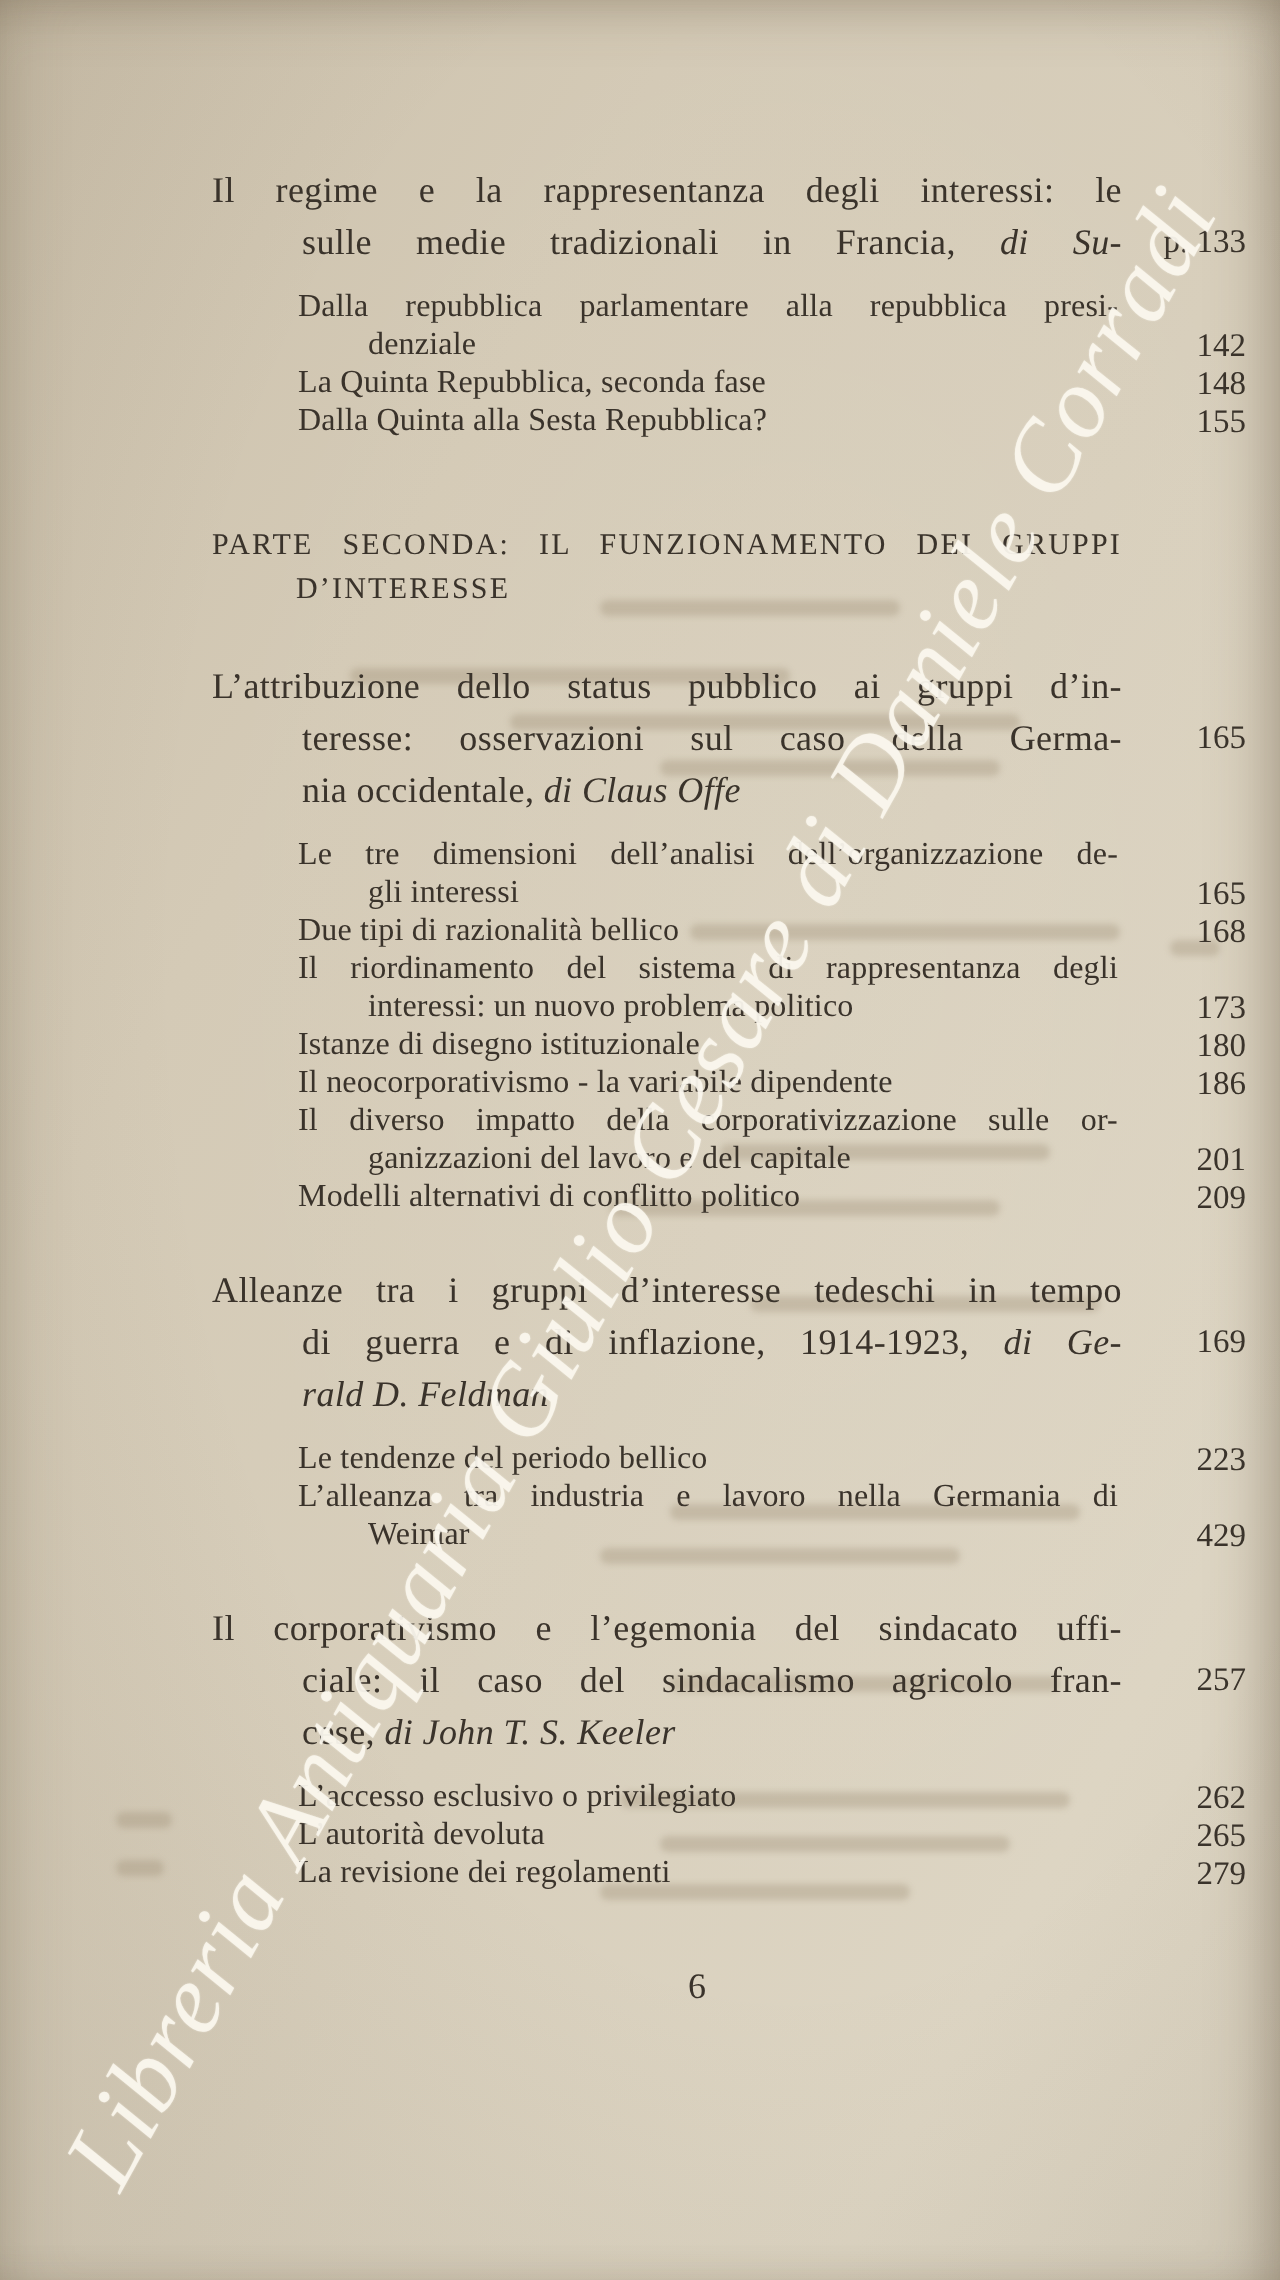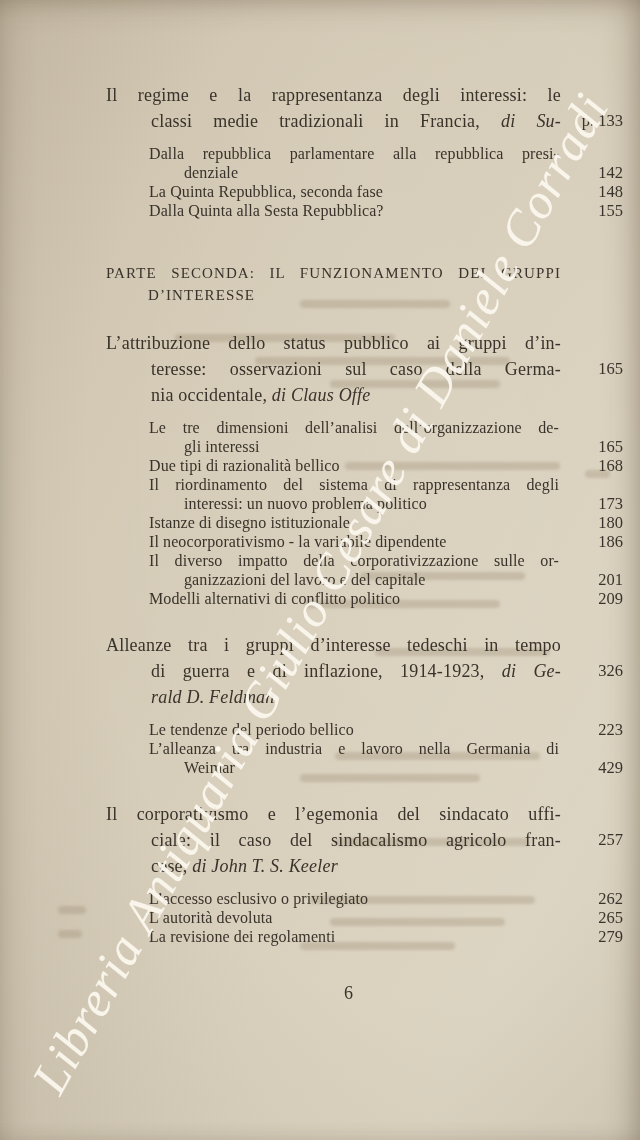--- a/index.html
+++ b/index.html
@@ -81,21 +81,21 @@
     <div class="ghost" style="left:330px;top:918px;width:175px"></div>
     <div class="ghost" style="left:300px;top:942px;width:155px"></div>
     <div class="ghost" style="left:58px;top:906px;width:28px"></div>
     <div class="ghost" style="left:58px;top:930px;width:24px"></div>
   </div>
 
   <main class="toc">
       <div class="entry chapter">
         <div class="lines">
           <div class="line first fill"><span>Il regime e la rappresentanza degli interessi: le</span></div>
-          <div class="line fill"><span>classi medie tradizionali in Francia, </span><span class="it">di Su-</span></div>
+          <div class="line fill"><span>sulle medie tradizionali in Francia, </span><span class="it">di Su-</span></div>
         </div>
         <div class="page-num">p. 133</div>
       </div>
       <div class="sub-group">
         <div class="entry sub">
           <div class="lines">
             <div class="line first fill"><span>Dalla repubblica parlamentare alla repubblica presi-</span></div>
             <div class="line"><span>denziale</span></div>
           </div>
           <div class="page-num">142</div>
@@ -173,21 +173,21 @@
           </div>
           <div class="page-num">209</div>
         </div>
       </div>
       <div class="entry chapter">
         <div class="lines">
           <div class="line first fill"><span>Alleanze tra i gruppi d’interesse tedeschi in tempo</span></div>
           <div class="line fill"><span>di guerra e di inflazione, 1914-1923, </span><span class="it">di Ge-</span></div>
           <div class="line"><span class="it">rald D. Feldman</span></div>
         </div>
-        <div class="page-num">326</div>
+        <div class="page-num">169</div>
       </div>
       <div class="sub-group">
         <div class="entry sub">
           <div class="lines">
             <div class="line first"><span>Le tendenze del periodo bellico</span></div>
           </div>
           <div class="page-num">223</div>
         </div>
         <div class="entry sub">
           <div class="lines">

